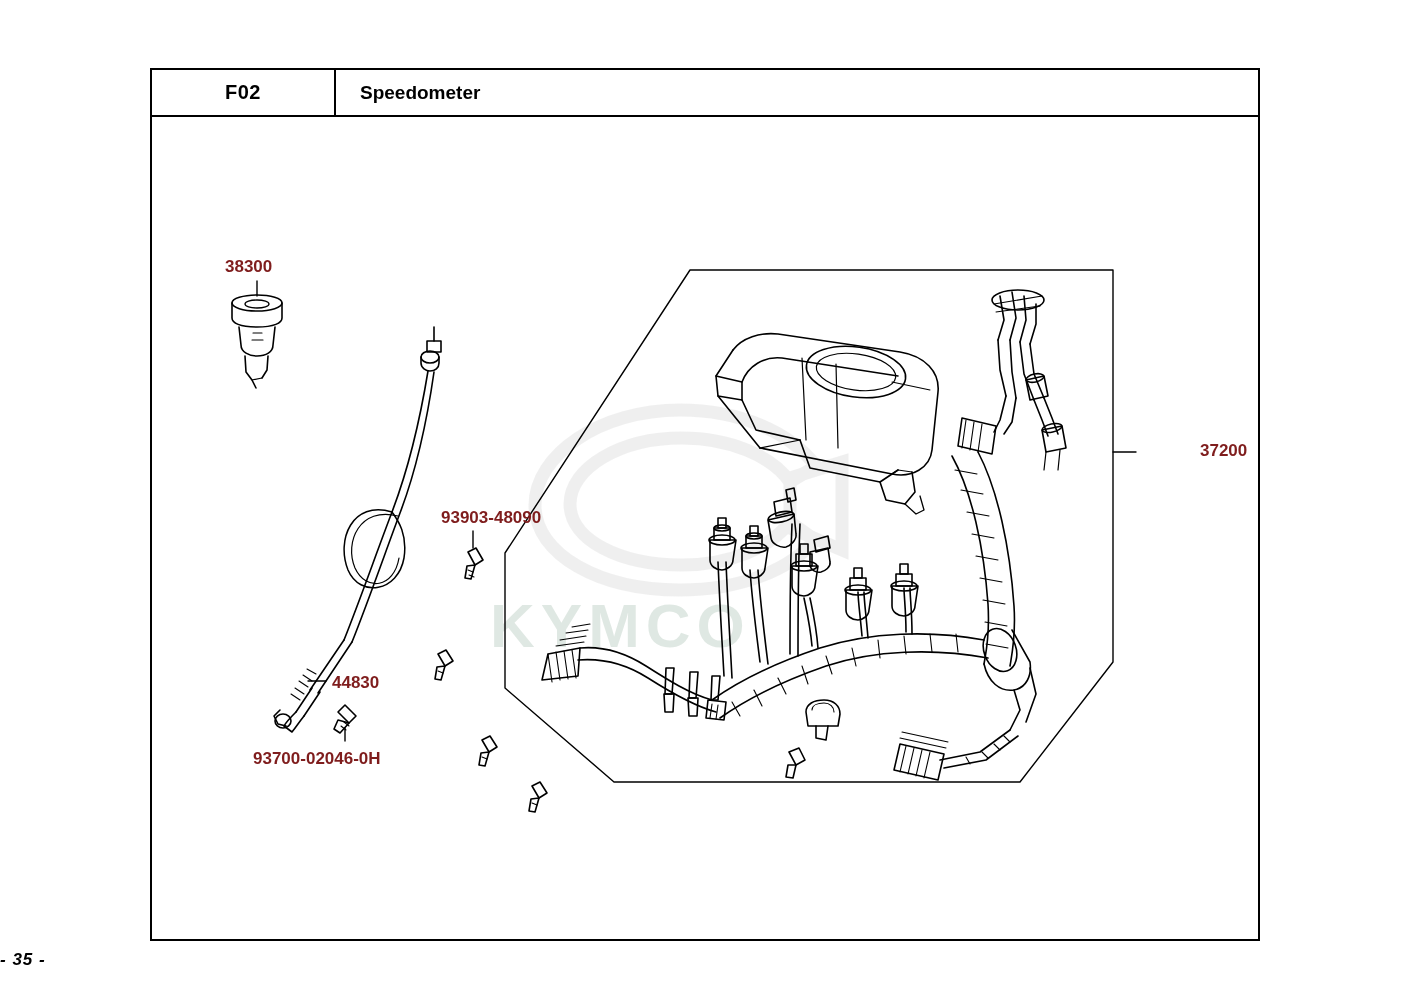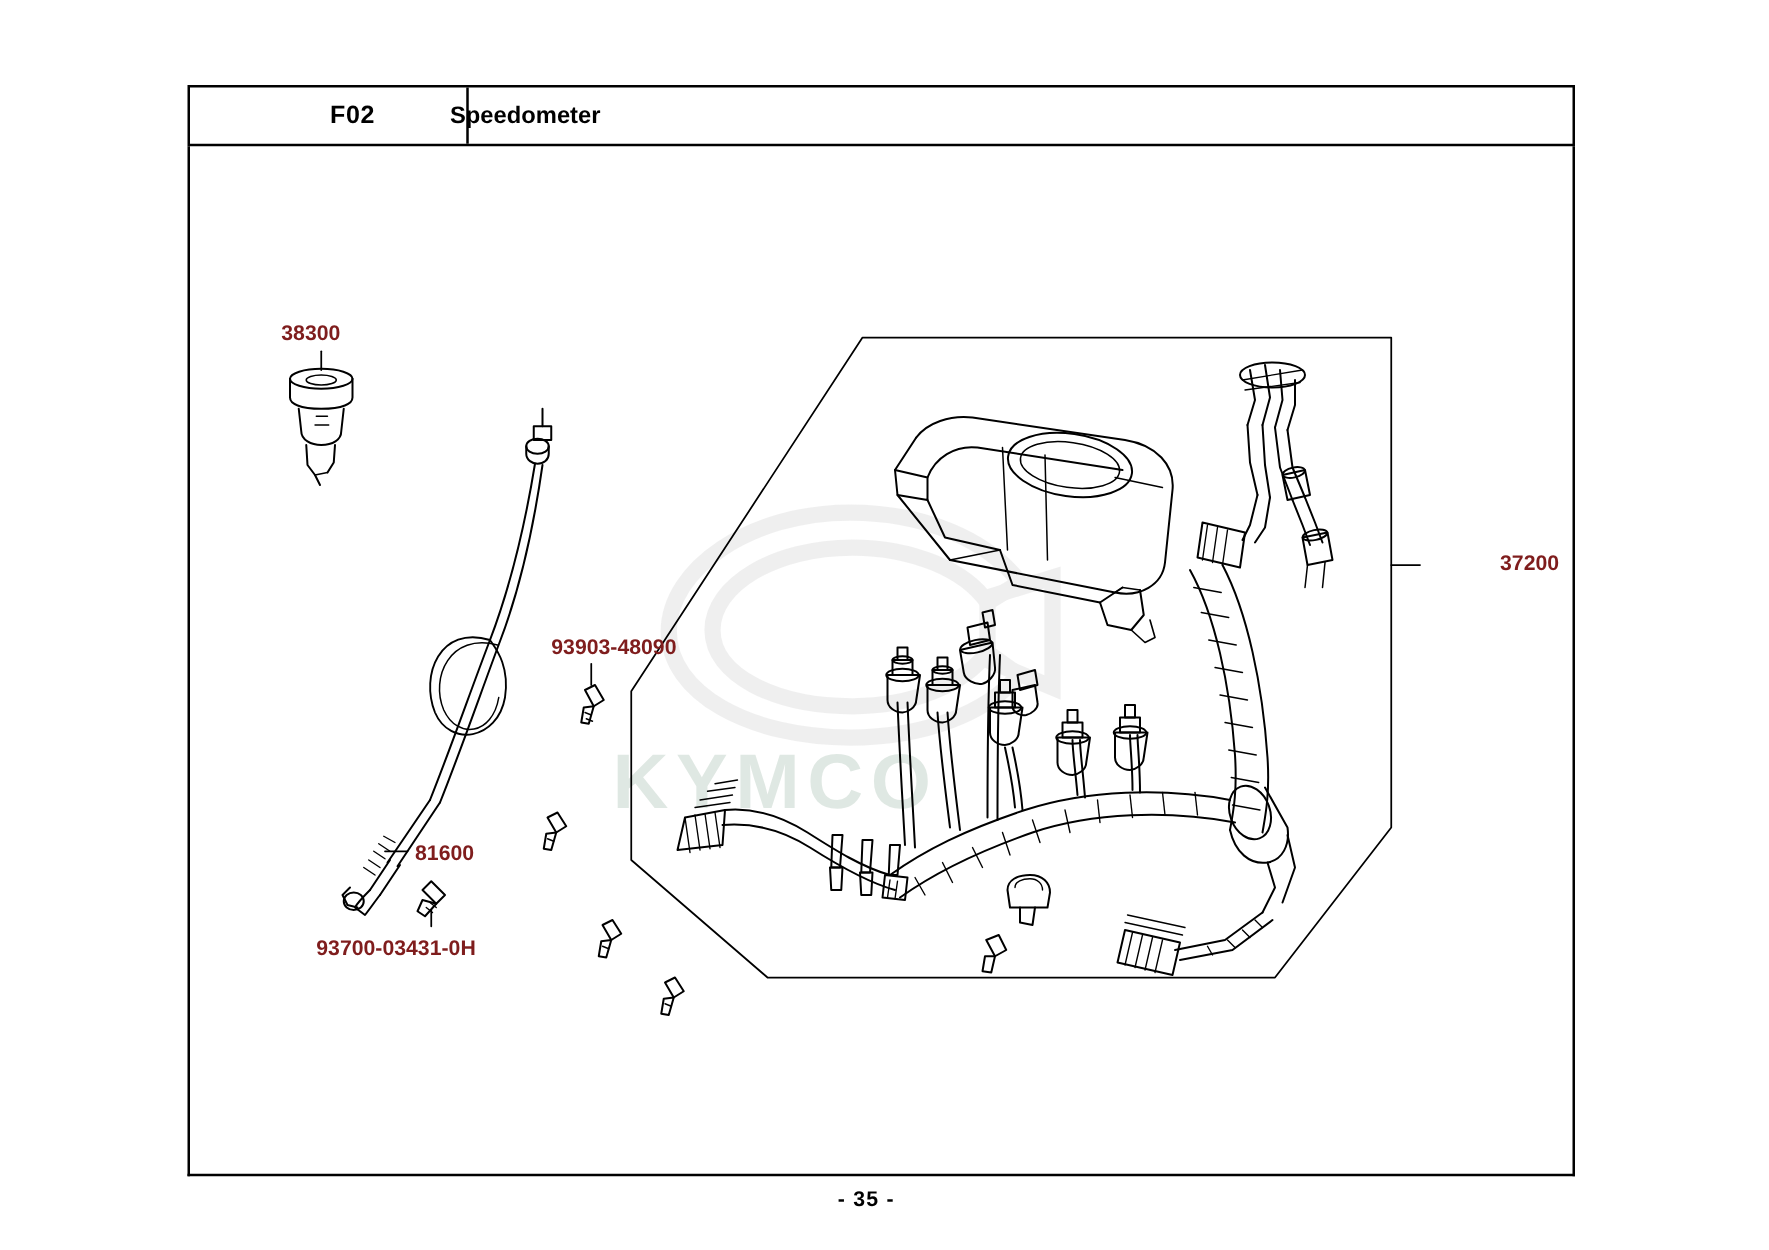--- a/index.html
+++ b/index.html
@@ -38,21 +38,20 @@
     width: 184px;
     height: 100%;
     border-right: 2px solid #000;
     box-sizing: border-box;
     display: flex;
     align-items: center;
     justify-content: center;
     font-size: 20px;
     font-weight: bold;
     letter-spacing: 0.5px;
-    margin-left: 39px;
   }
   .header-title {
     position: absolute;
     left: 208px;
     top: 0;
     height: 100%;
     display: flex;
     align-items: center;
     font-size: 19px;
     font-weight: bold;
@@ -69,24 +68,24 @@
     border-top: none;
     box-sizing: border-box;
   }
 
   
   .page-number {
     position: absolute;
     left: 0;
     top: 950px;
     width: 1386px;
-    text-align: center;
     font-size: 17px;
     font-weight: bold;
     letter-spacing: 1px;
+    font-style: italic;
   }
 
   
   .canvas {
     position: absolute;
     left: 0; top: 0;
     width: 1415px;
     height: 1000px;
     pointer-events: none;
   }
@@ -394,19 +393,19 @@
 
       <line x1="473" y1="531" x2="473" y2="548" stroke-width="1.4"></line>
       <line x1="1113" y1="452" x2="1136" y2="452" stroke-width="1.4"></line>
       <line x1="308" y1="681" x2="326" y2="681" stroke-width="1.4"></line>
       <line x1="345" y1="741" x2="345" y2="728" stroke-width="1.4"></line>
     </g>
   </svg>
 
   <div class="label lbl-38300">38300</div>
   <div class="label lbl-93903">93903-48090</div>
-  <div class="label lbl-44830">81600</div>
-  <div class="label lbl-93700">93700-03431-0H</div>
+  <div class="label lbl-44830">44830</div>
+  <div class="label lbl-93700">93700-02046-0H</div>
   <div class="label lbl-37200">37200</div>
 
   <div class="page-number">- 35 -</div>
 
 </div>
 
 </body></html>

